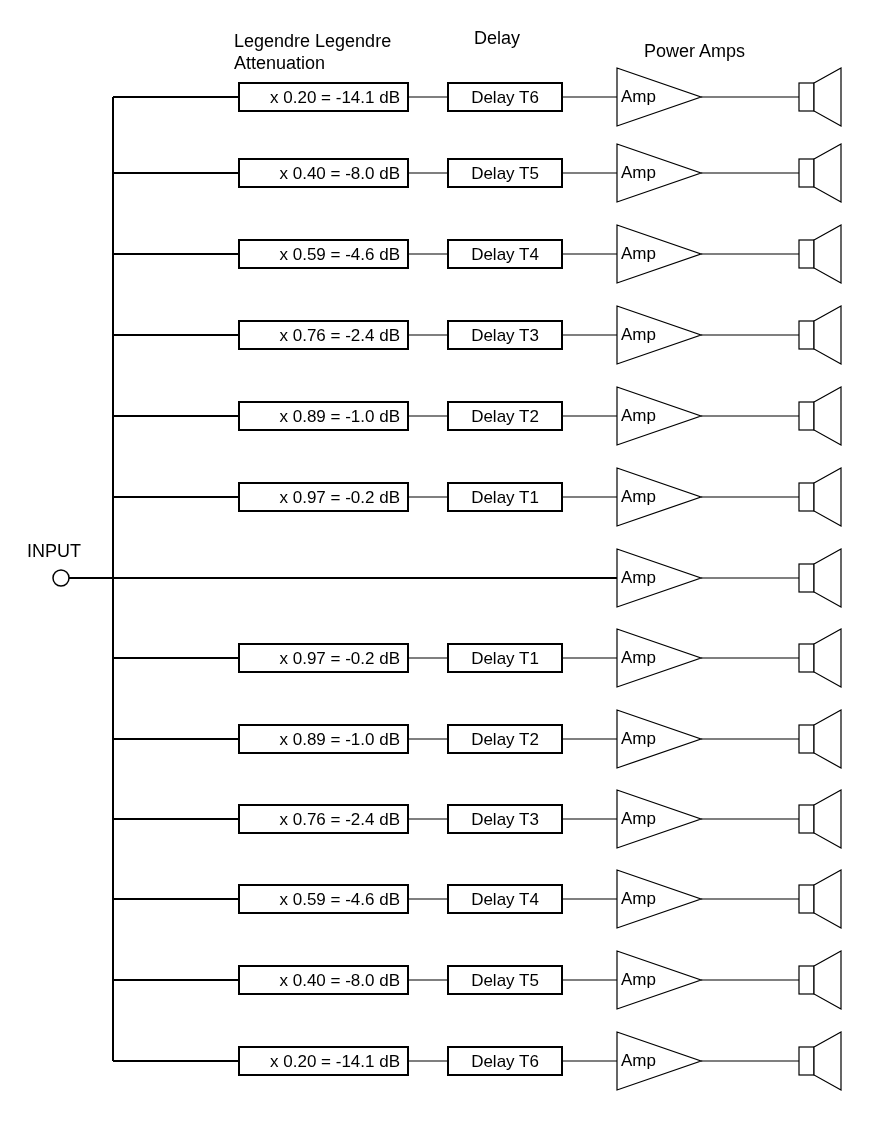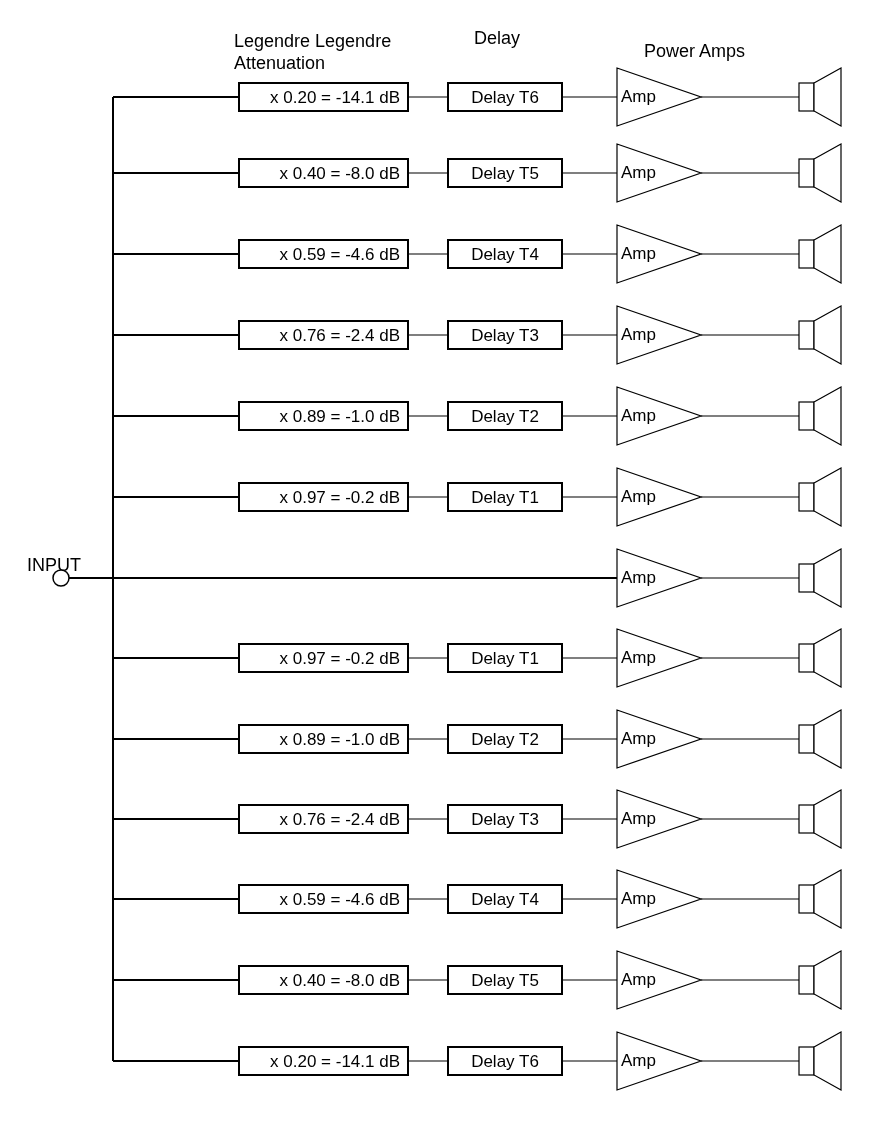--- a/index.html
+++ b/index.html
@@ -11,21 +11,21 @@
 </style>
 </head>
 <body>
 
 <div class="hdr" style="left:234px;top:30px;">
   <div>Legendre Legendre</div>
   <div>Attenuation</div>
 </div>
 <div class="hdr" style="left:474px;top:27px;">Delay</div>
 <div class="hdr" style="left:602px;top:40px;margin-left:42px;">Power Amps</div>
-<div class="hdr" style="left:27px;top:540px;margin-top:14px;">INPUT</div>
+<div class="hdr" style="left:27px;top:540px;">INPUT</div>
 
 <svg id="diagram" width="889" height="1139" xmlns="http://www.w3.org/2000/svg">
     <line x1="113" y1="97" x2="113" y2="1061" stroke="#000" stroke-width="2"></line>
     <circle cx="61" cy="578" r="8" fill="#fff" stroke="#000" stroke-width="1.5"></circle>
     <line x1="69" y1="578" x2="113" y2="578" stroke="#000" stroke-width="2"></line>
     <line x1="113" y1="97" x2="239" y2="97" stroke="#000" stroke-width="2"></line>
     <rect x="239" y="83" width="169" height="28" fill="#fff" stroke="#000" stroke-width="2"></rect>
     <text x="400" y="103" text-anchor="end" class="lbl">x 0.20 = -14.1 dB</text>
     <line x1="408" y1="97" x2="448" y2="97" stroke="#000" stroke-width="1.2"></line>
     <rect x="448" y="83" width="114" height="28" fill="#fff" stroke="#000" stroke-width="2"></rect>

